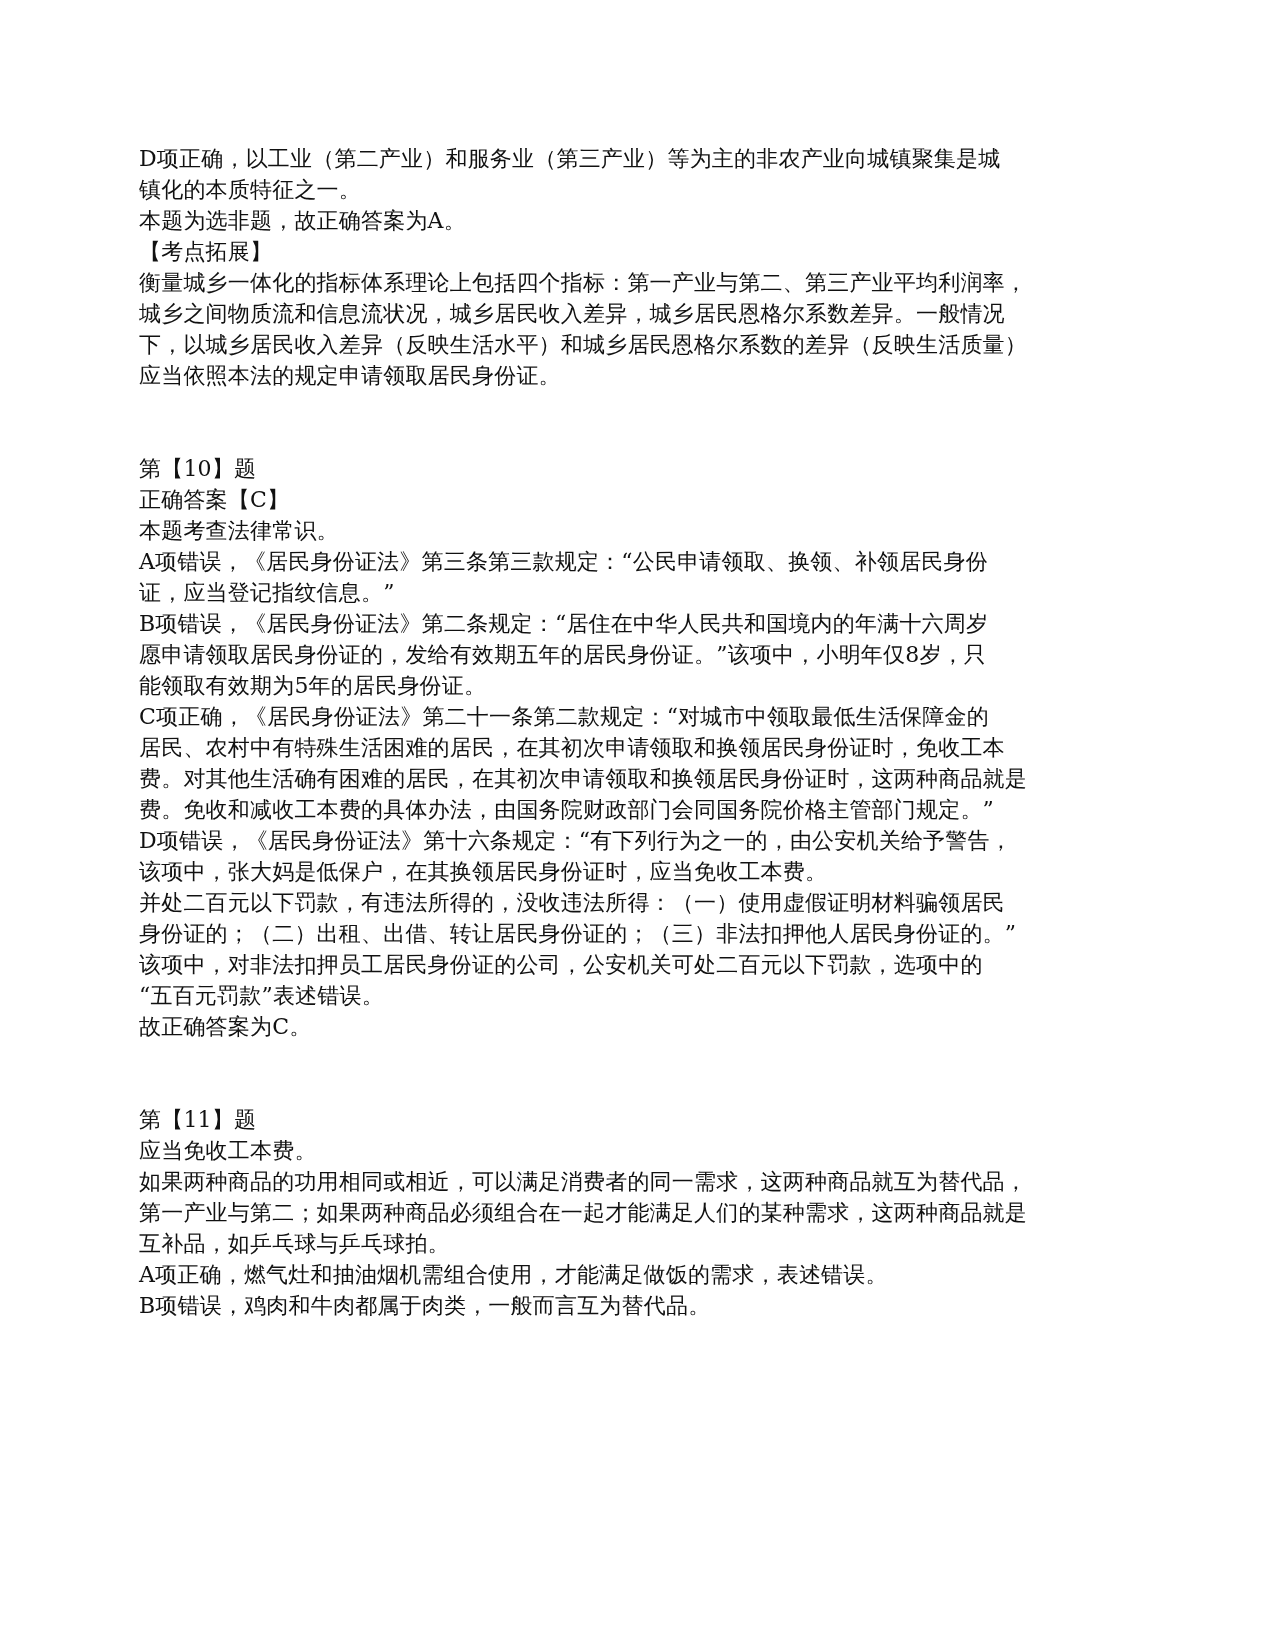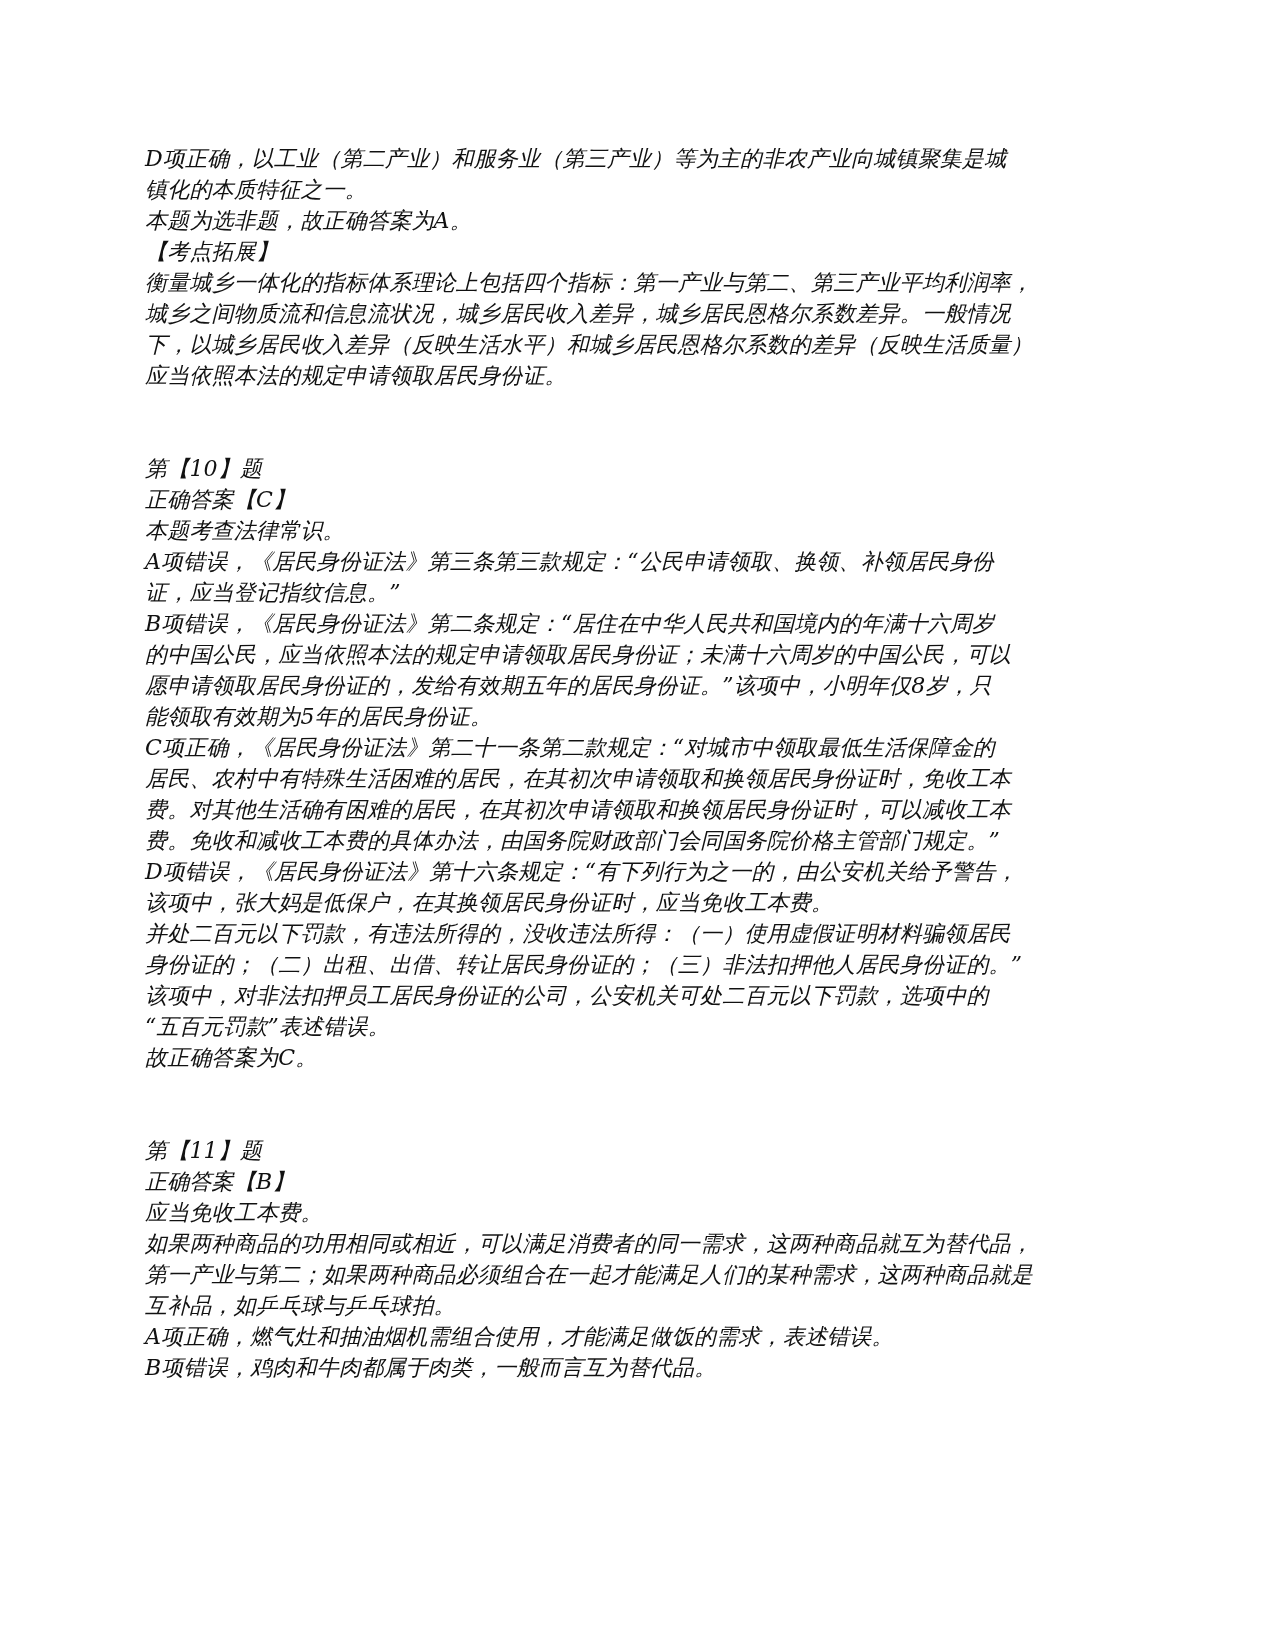--- a/index.html
+++ b/index.html
@@ -10,24 +10,23 @@
   body {
     width: 1275px;
     height: 1650px;
     position: relative;
     overflow: hidden;
     font-family: "DejaVu Serif", "Liberation Serif", serif;
     color: #111111;
   }
   .page {
     position: absolute;
-    left: 145px;
+    left: 139px;
     top: 143px;
     width: 955px;
-    font-style: italic;
   }
   .line {
     font-size: 22px;
     line-height: 31px;
     height: 31px;
     white-space: nowrap;
     letter-spacing: 0.2px;
   }
   .gap {
     height: 62px;
@@ -51,41 +50,39 @@
 
   <div class="gap"></div>
 
   <div>
     <div class="line">第【10】题</div>
     <div class="line">正确答案【C】</div>
     <div class="line">本题考查法律常识。</div>
     <div class="line">A项错误，《居民身份证法》第三条第三款规定：“公民申请领取、换领、补领居民身份</div>
     <div class="line">证，应当登记指纹信息。”</div>
     <div class="line">B项错误，《居民身份证法》第二条规定：“居住在中华人民共和国境内的年满十六周岁</div>
-    <div class="line">的中国公民，应当依照本法的规定申请领取居民身份证；未满十六周岁的中国公民，可以</div>
     <div class="line">愿申请领取居民身份证的，发给有效期五年的居民身份证。”该项中，小明年仅8岁，只</div>
     <div class="line">能领取有效期为5年的居民身份证。</div>
     <div class="line">C项正确，《居民身份证法》第二十一条第二款规定：“对城市中领取最低生活保障金的</div>
     <div class="line">居民、农村中有特殊生活困难的居民，在其初次申请领取和换领居民身份证时，免收工本</div>
-    <div class="line">费。对其他生活确有困难的居民，在其初次申请领取和换领居民身份证时，可以减收工本</div>
+    <div class="line">费。对其他生活确有困难的居民，在其初次申请领取和换领居民身份证时，这两种商品就是</div>
     <div class="line">费。免收和减收工本费的具体办法，由国务院财政部门会同国务院价格主管部门规定。”</div>
     <div class="line">D项错误，《居民身份证法》第十六条规定：“有下列行为之一的，由公安机关给予警告，</div>
     <div class="line">该项中，张大妈是低保户，在其换领居民身份证时，应当免收工本费。</div>
     <div class="line">并处二百元以下罚款，有违法所得的，没收违法所得：（一）使用虚假证明材料骗领居民</div>
     <div class="line">身份证的；（二）出租、出借、转让居民身份证的；（三）非法扣押他人居民身份证的。”</div>
     <div class="line">该项中，对非法扣押员工居民身份证的公司，公安机关可处二百元以下罚款，选项中的</div>
     <div class="line">“五百元罚款”表述错误。</div>
     <div class="line">故正确答案为C。</div>
   </div>
 
   <div class="gap"></div>
 
   <div>
     <div class="line">第【11】题</div>
-    <div class="line">正确答案【B】</div>
     <div class="line">应当免收工本费。</div>
     <div class="line">如果两种商品的功用相同或相近，可以满足消费者的同一需求，这两种商品就互为替代品，</div>
     <div class="line">第一产业与第二；如果两种商品必须组合在一起才能满足人们的某种需求，这两种商品就是</div>
     <div class="line">互补品，如乒乓球与乒乓球拍。</div>
     <div class="line">A项正确，燃气灶和抽油烟机需组合使用，才能满足做饭的需求，表述错误。</div>
     <div class="line">B项错误，鸡肉和牛肉都属于肉类，一般而言互为替代品。</div>
   </div>
 
 </div>
 

